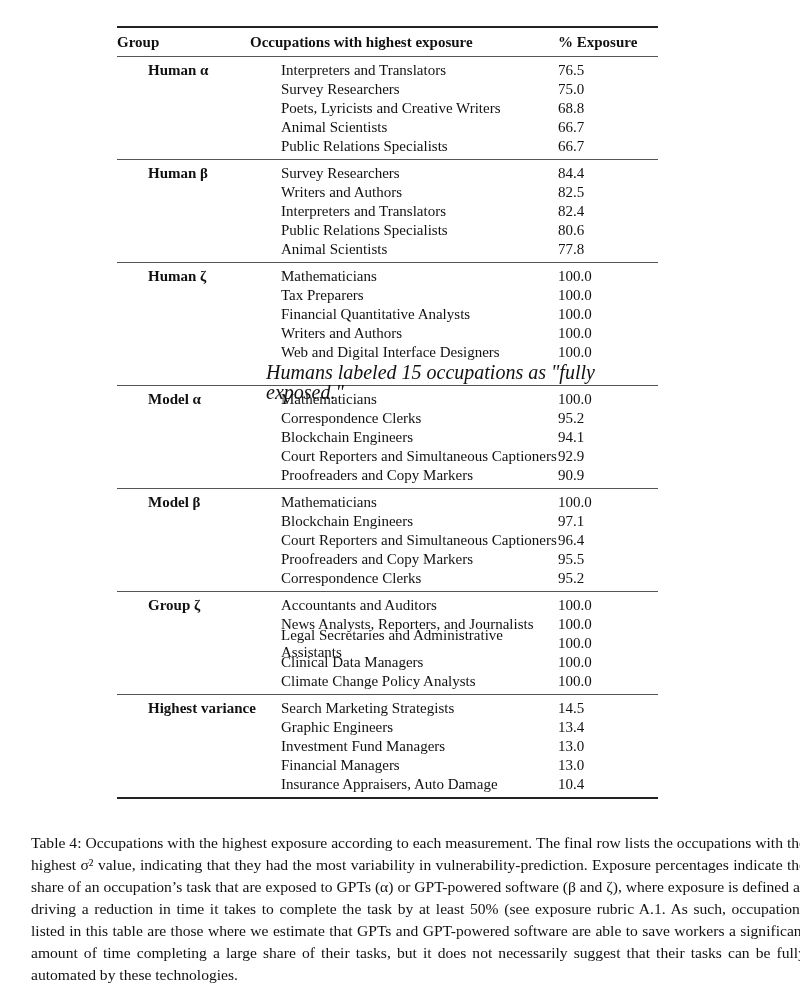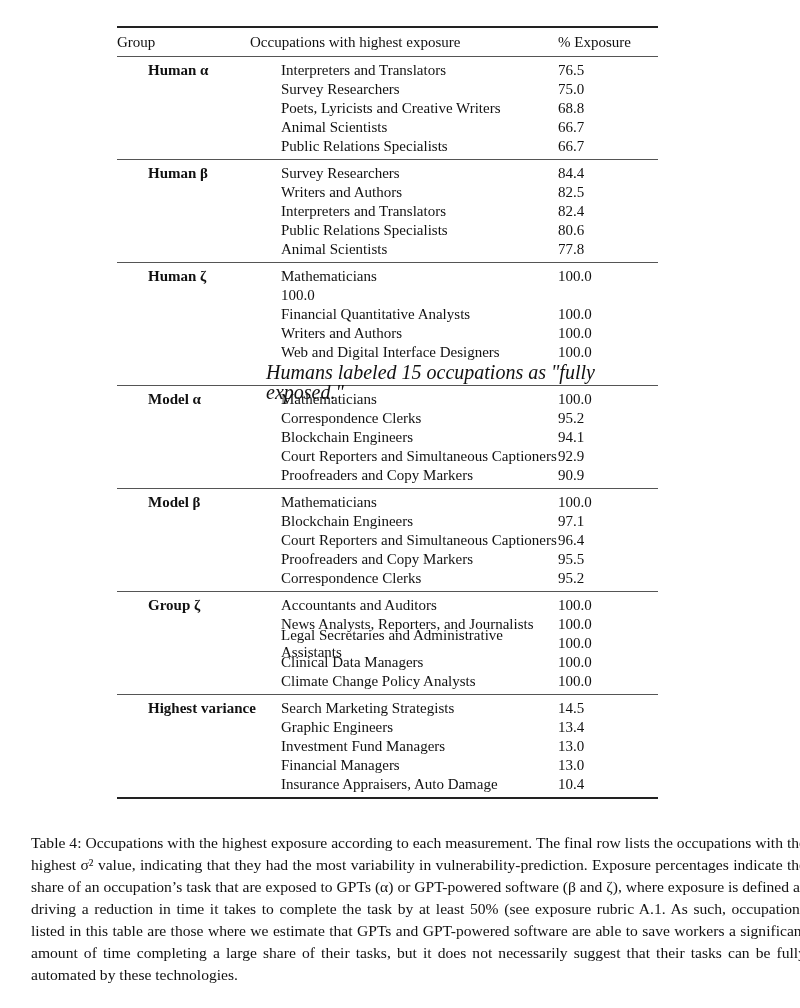--- a/index.html
+++ b/index.html
@@ -2,21 +2,21 @@
 <html><head>
 <meta charset="utf-8">
 <style>
   html, body { margin: 0; padding: 0; background: #ffffff; }
   body { width: 800px; height: 1008px; position: relative; overflow: hidden;
          font-family: "Liberation Serif", "DejaVu Serif", serif; color: #111; }
   .tbl { position: absolute; left: 117px; top: 26px; width: 541px; }
   .rule-top { border-top: 2px solid #222; }
   .rule-mid { border-top: 1px solid #555; }
   .rule-bot { border-top: 2px solid #222; }
-  .hdr { display: flex; height: 28px; align-items: center; font-weight: normal; font-size: 15px; }
+  .hdr { display: flex; height: 28px; align-items: center; font-weight: bold; font-size: 15px; }
   .c1 { width: 133px; flex: none; }
   .c2 { flex: 1; }
   .c3 { width: 100px; flex: none; }
   .group { padding: 4px 0 3px 0; }
   .row { display: flex; height: 19px; align-items: center; font-size: 15px; }
   .gname { font-weight: bold; margin-left: 31px; }
   .note { font-style: italic; font-size: 20px; height: 20px; line-height: 20px; padding-left: 149px; }
   .caption { position: absolute; left: 31px; top: 832px; width: 775px; font-size: 15.6px;
              line-height: 22px; text-align: justify; }
 </style>
@@ -89,20 +89,21 @@
       </div>
       <div class="rule-mid"></div>
       <div class="group">
         <div class="row">
           <div class="c1 gname">Human ζ</div>
           <div class="c2">Mathematicians</div>
           <div class="c3">100.0</div>
         </div>
         <div class="row">
           <div class="c1 gname"></div>
+          <div class="c2">Tax Preparers</div>
           <div class="c3">100.0</div>
         </div>
         <div class="row">
           <div class="c1 gname"></div>
           <div class="c2">Financial Quantitative Analysts</div>
           <div class="c3">100.0</div>
         </div>
         <div class="row">
           <div class="c1 gname"></div>
           <div class="c2">Writers and Authors</div>

